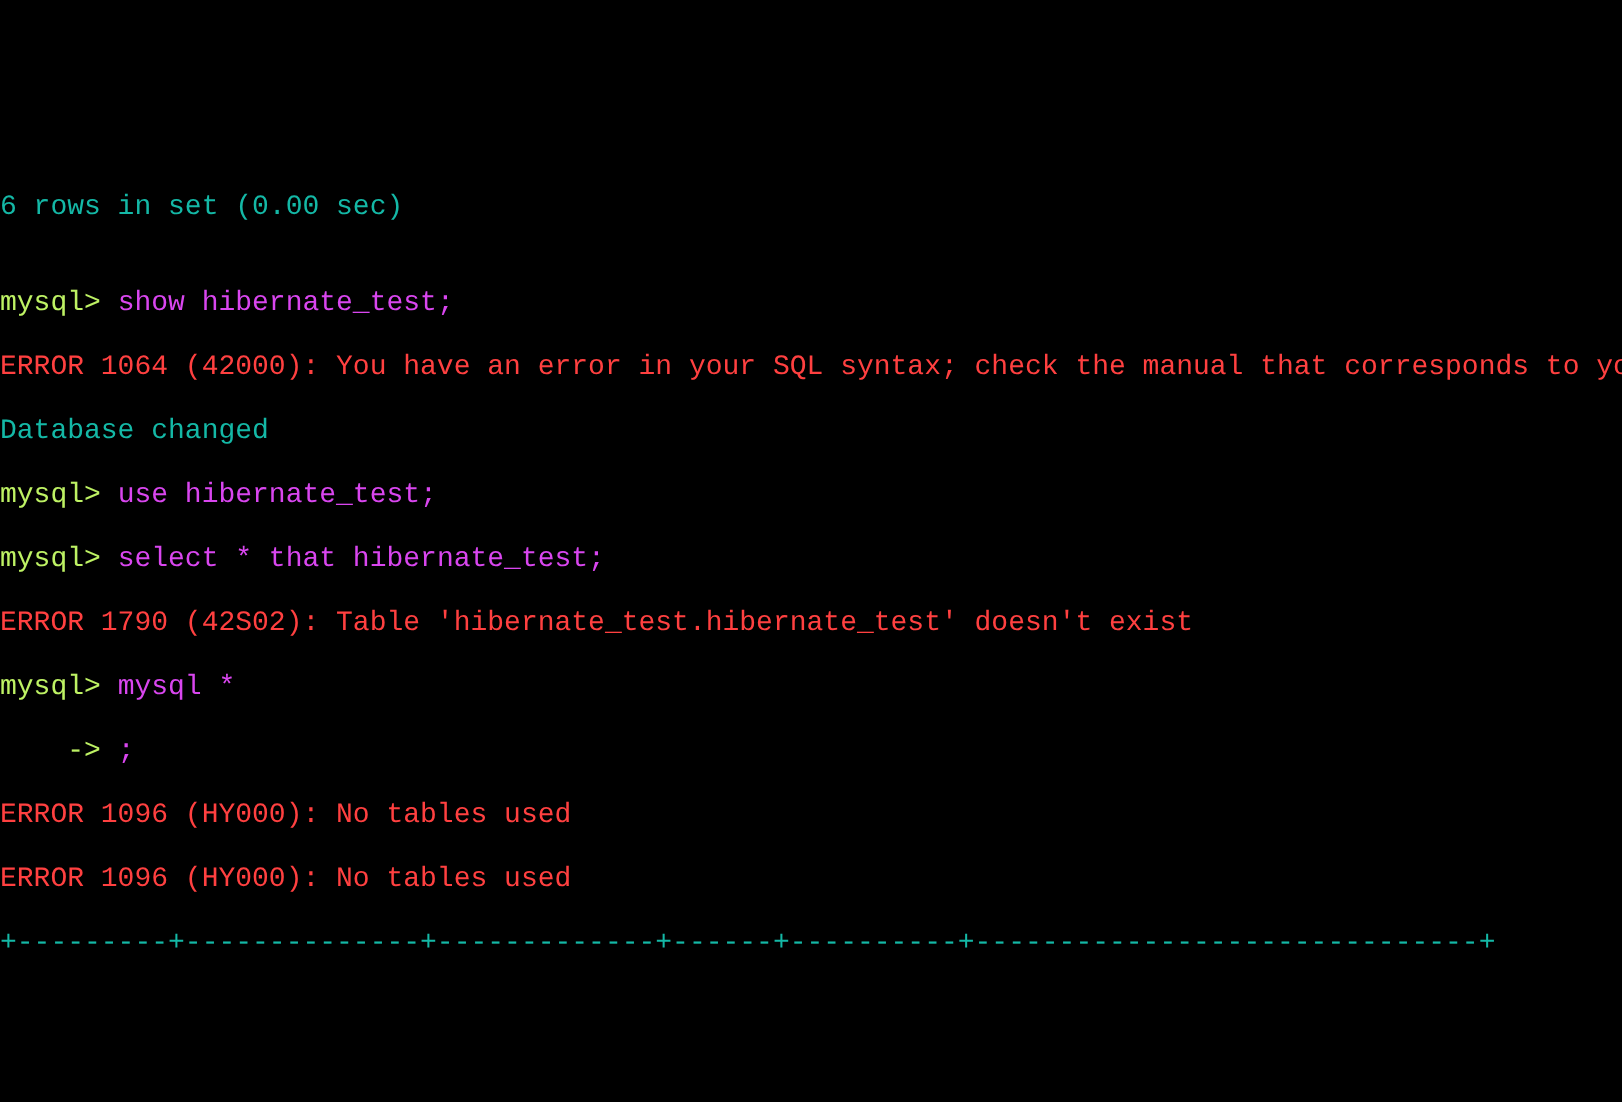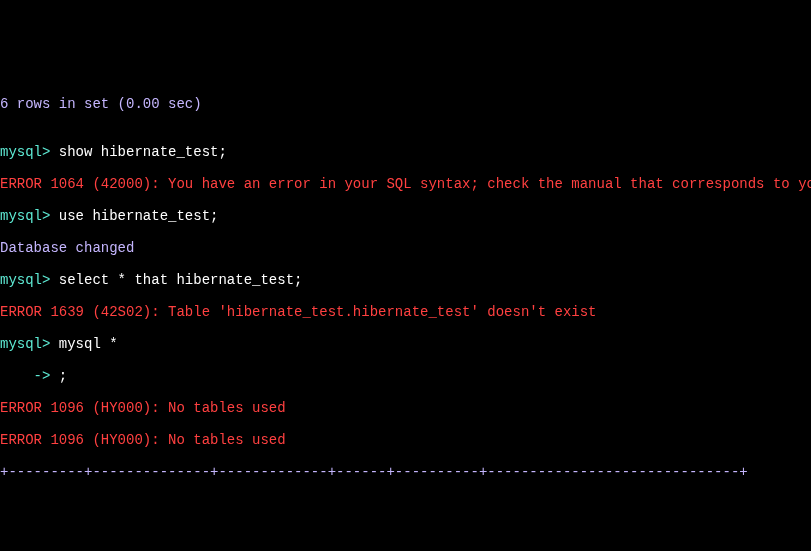--- a/index.html
+++ b/index.html
@@ -10,39 +10,39 @@
     font-family: "Consolas", "Courier New", monospace;
     font-size: 14px;
     line-height: 16px;
     white-space: pre;
     overflow: hidden;
     width: 811px;
     height: 551px;
   }
   body { padding-left: 0; }
   .term-line { white-space: pre; }
-  .prompt { color: #5eead4; }
-  .cmd { color: #ffffff; }
+  .prompt { color: #bef264; }
+  .cmd { color: #d946ef; }
   .error { color: #ff4040; }
-  .output { color: #c4b5fd; }
+  .output { color: #14b8a6; }
 </style>
 </head>
 <body>
 
 
 
 <div>
 <div class="term-line output">6 rows in set (0.00 sec)</div>
 <div class="term-line"></div>
 <div class="term-line"><span class="prompt">mysql&gt; </span><span class="cmd">show hibernate_test;</span></div>
 <div class="term-line error">ERROR 1064 (42000): You have an error in your SQL syntax; check the manual that corresponds to your My</div>
+<div class="term-line output">Database changed</div>
 <div class="term-line"><span class="prompt">mysql&gt; </span><span class="cmd">use hibernate_test;</span></div>
-<div class="term-line output">Database changed</div>
 <div class="term-line"><span class="prompt">mysql&gt; </span><span class="cmd">select * that hibernate_test;</span></div>
-<div class="term-line error">ERROR 1639 (42S02): Table 'hibernate_test.hibernate_test' doesn't exist</div>
+<div class="term-line error">ERROR 1790 (42S02): Table 'hibernate_test.hibernate_test' doesn't exist</div>
 <div class="term-line"><span class="prompt">mysql&gt; </span><span class="cmd">mysql *</span></div>
 <div class="term-line"><span class="prompt">    -&gt; </span><span class="cmd">;</span></div>
 <div class="term-line error">ERROR 1096 (HY000): No tables used</div>
 <div class="term-line error">ERROR 1096 (HY000): No tables used</div>
 <div class="term-line output">+---------+--------------+-------------+------+----------+------------------------------+</div>
 
 
 
 
 

